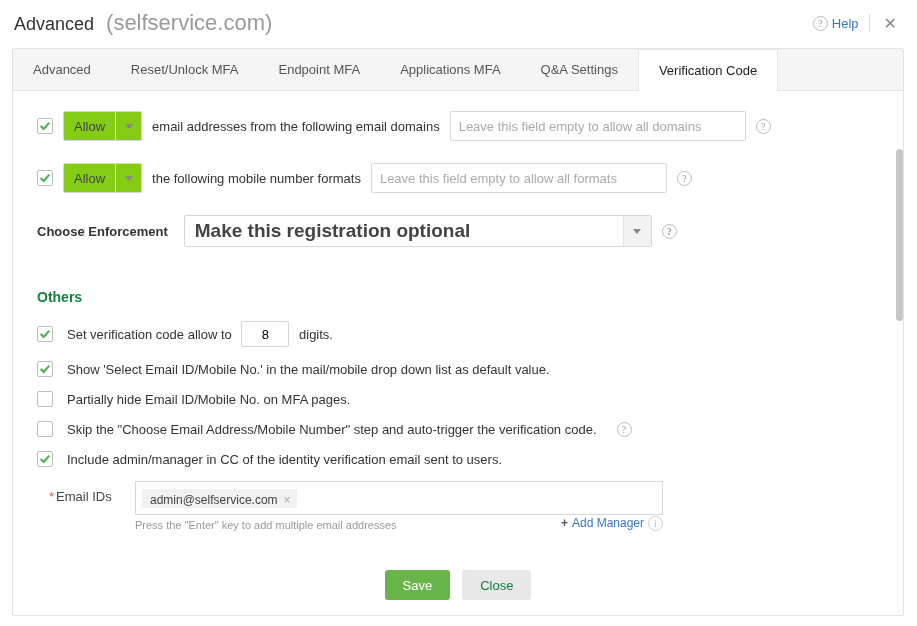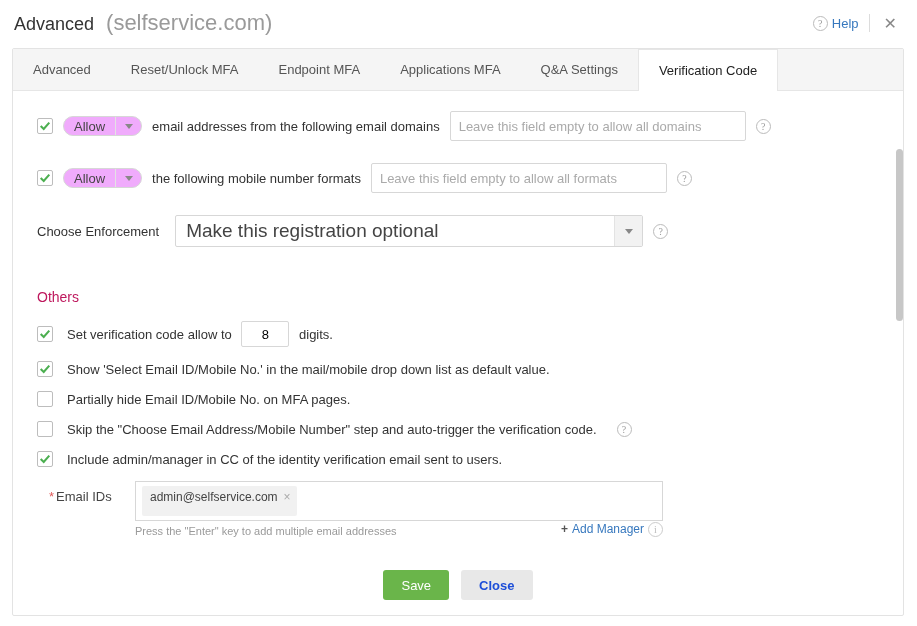--- a/index.html
+++ b/index.html
@@ -87,26 +87,26 @@
     display: inline-flex;
     align-items: center;
     justify-content: center;
     flex: 0 0 auto;
     background: #fff;
     cursor: pointer;
   }
   .checkbox.checked svg { display: block; }
   .checkbox svg { display: none; width: 12px; height: 12px; stroke: #4caf50; stroke-width: 2.4; fill: none; }
   .mini-select {
-    height: 20px;
+    height: 30px;
     border: 1px solid #d7d7d7;
-    border-radius: 12px;
+    border-radius: 2px;
     display: inline-flex;
     align-items: stretch;
-    background: #f0abfc;
+    background: #84cc16;
   }
   .mini-select .value { padding: 0 10px; display: flex; align-items: center; font-size: 13px; color: #444;}
   .mini-select .arrow { border-left: 1px solid #e3e3e3; width: 26px; display: flex; align-items:center; justify-content:center; cursor:pointer;}
   .chev-down { width: 0; height: 0; border-left: 4px solid transparent; border-right: 4px solid transparent; border-top: 5px solid #888; }
   .label { color: #333; font-size: 13px; }
   input.text {
     height: 30px;
     border: 1px solid #d7d7d7;
     border-radius: 2px;
     padding: 0 8px;
@@ -121,21 +121,21 @@
     display: inline-flex;
     align-items: center;
     justify-content: center;
     color: #999;
     font-size: 10px;
     font-style: normal;
     cursor: help;
     flex: 0 0 auto;
     font-family: Georgia, serif;
   }
-  .section-heading { font-size: 14px; font-weight: normal; color: #be185d; margin: 42px 0 16px 0; }
+  .section-heading { font-size: 14px; font-weight: bold; color: #15803d; margin: 42px 0 16px 0; }
   .opt-row { display: flex; align-items: center; gap: 14px; margin-bottom: 14px; }
   .opt-row .label { color: #333; }
   input.small-num { width: 48px; height: 26px; text-align: center; border: 1px solid #d7d7d7; border-radius: 2px; font-size: 13px; margin: 0 6px; }
   .wide-select { height: 32px; width: 468px; border: 1px solid #d7d7d7; border-radius: 2px; display: inline-flex; align-items: stretch; background: #fff; }
   .wide-select .value { padding: 0 10px; display:flex; align-items:center; font-size:19px; color:#444; flex:1; }
   .wide-select .arrow { width: 28px; background: #f2f2f2; border-left: 1px solid #e3e3e3; display:flex; align-items:center; justify-content:center; cursor:pointer;}
   .email-block { display:flex; align-items:flex-start; margin-top:6px; gap: 14px; margin-left: 12px;}
   .required { color: #e05a5a; margin-right: 2px; }
   .email-label { color: #444; padding-top: 8px; min-width: 72px;}
   .email-field {
@@ -144,21 +144,21 @@
     min-height: 34px;
     padding: 4px 6px;
     display:flex;
     align-items:center;
     gap:4px;
     background:#fff;
   }
   .chip {
     background: #f1f1f1;
     border-radius: 2px;
-    padding: 4px 6px 12px 8px;
+    padding: 4px 6px 1px 8px;
     font-size: 12px;
     color: #444;
     display:inline-flex;
     align-items:center;
     gap: 6px;
   }
   .chip .x { color:#aaa; cursor:pointer; font-size: 12px; }
   .hint { font-size: 11px; color: #9a9a9a; margin-top: 4px; }
   .below-email { width: 528px; display:flex; justify-content:space-between; align-items:center; }
   .add-manager { color:#3778be; font-size:12px; display:inline-flex; align-items:center; gap:4px; cursor:pointer;}
@@ -175,21 +175,21 @@
     padding: 0 18px;
     border-radius: 3px;
     font-size: 13px;
     cursor: pointer;
     border: none;
     display:inline-flex;
     align-items:center;
     justify-content:center;
   }
   .btn-primary { background:#6ab54a; color:#fff; }
-  .btn-secondary { background:#e8e8e8; color:#1d4ed8;font-weight:bold; }
+  .btn-secondary { background:#e8e8e8; color:#15803d; }
 </style>
 </head>
 <body>
 
 <div class="header">
   <div class="header-left">
     <span class="title-main">Advanced</span>
     <span class="title-sub">(selfservice.com)</span>
   </div>
   <div class="header-right">
@@ -254,21 +254,21 @@
         <span class="value">Allow</span>
         <span class="arrow">
             <span class="chev-down"></span>
           </span>
       </span>
       <span class="label">the following mobile number formats</span>
       <input class="text" style="width: 296px;" placeholder="Leave this field empty to allow all formats">
       <span class="info-icon">?</span>
     </div>
 
-    <div class="row" style="margin-bottom: 4px;">
+    <div class="row" style="margin-bottom: 4px; font-weight: bold;">
       <span class="label" style="margin-right:6px;">Choose Enforcement</span>
       <span class="wide-select">
         <span class="value">Make this registration optional</span>
         <span class="arrow">
             <span class="chev-down"></span>
           </span>
       </span>
       <span class="info-icon">?</span>
     </div>
 

